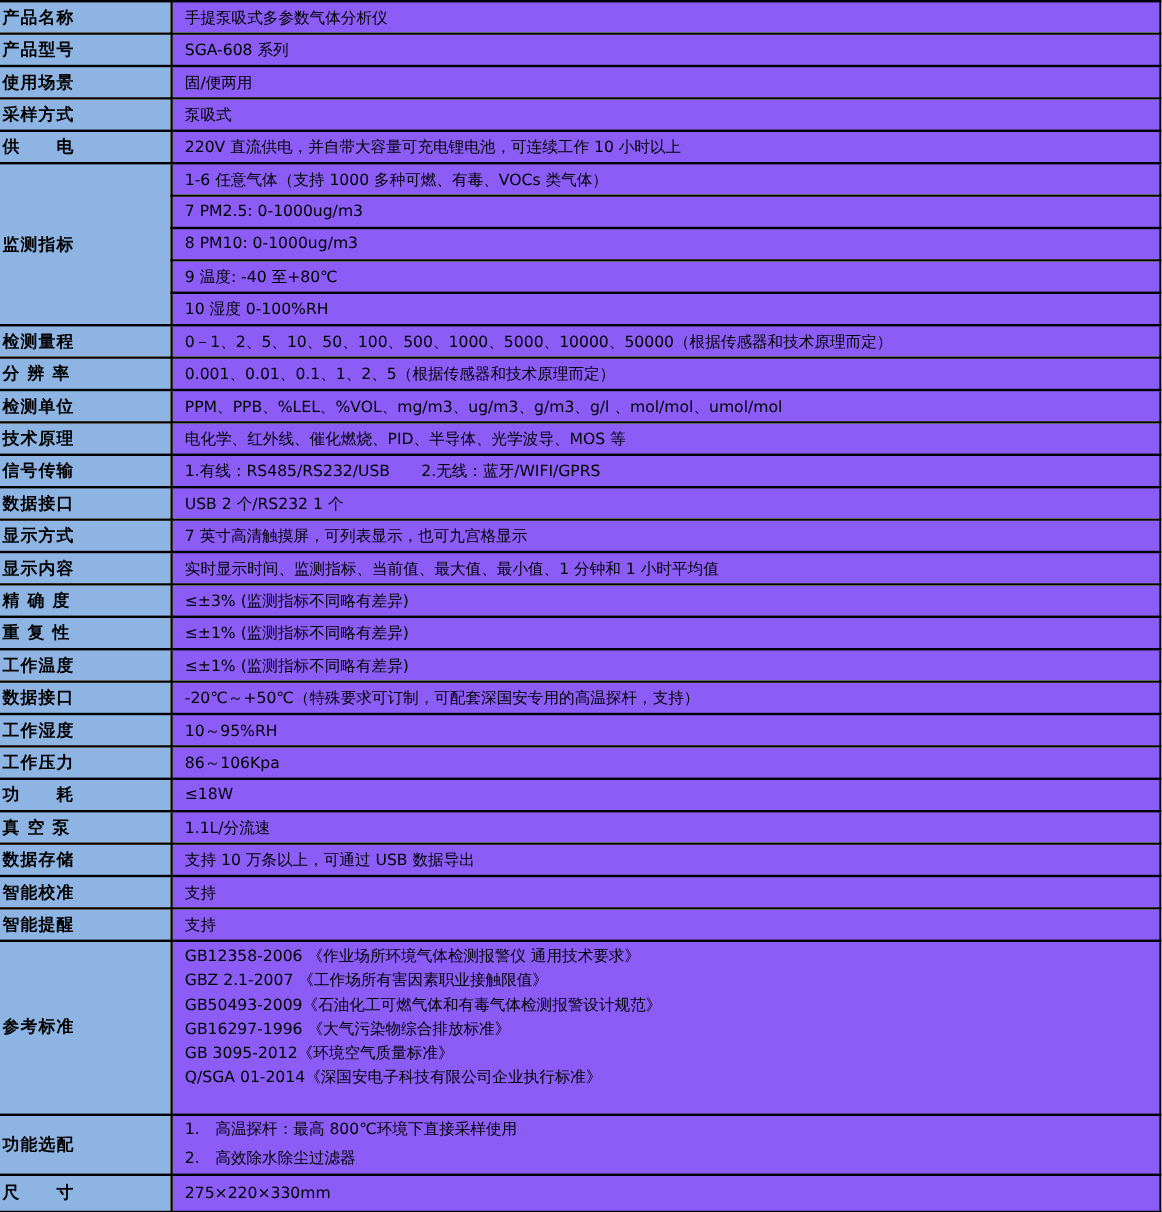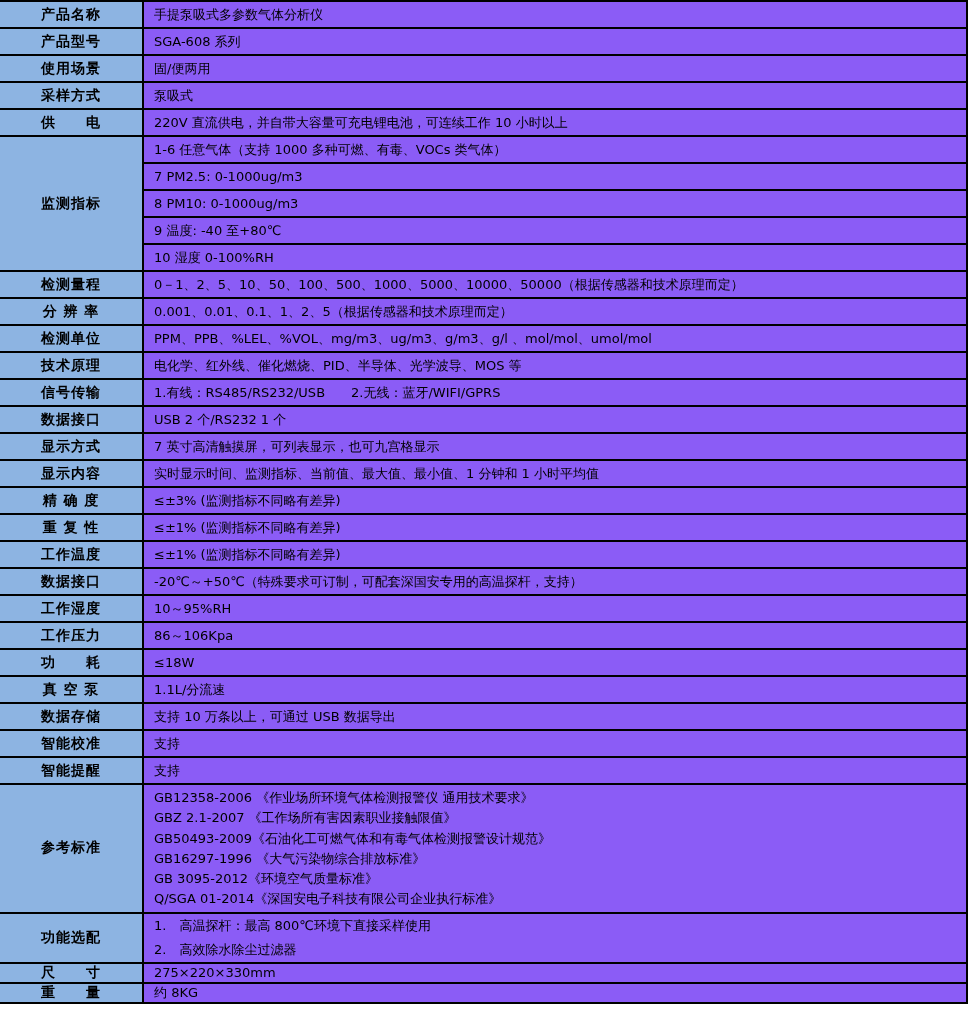--- a/index.html
+++ b/index.html
@@ -10,36 +10,35 @@
     table-layout:fixed;
     font-family:"DejaVu Sans", sans-serif;
     color:#000;
   }
   table.spec td { border:2px solid #000000; overflow:hidden; vertical-align:middle; }
   td.label {
     width:138px;
     background:#8db4e2;
     font-weight:bold;
     font-size:14px;
-    text-align:center;
     letter-spacing:1px;
     padding:0 2px;
   }
   td.label.no-left { border-left:none; }
   td.value {
     background:#8b5cf6;
     font-size:13px;
     padding:0 8px 0 10px;
     white-space:nowrap;
   }
   tr.h27 { height:27px; }
-  tr.h25 { height:20px; }
+  tr.h25 { height:31px; }
   tr.href { height:125px; }
   tr.hopt { height:50px;margin-top:20px; }
-  td.value.multi { padding-top:3px; padding-bottom:2px; }
+  td.value.multi { padding-top:3px; padding-bottom:18px; }
   td.value.multi .ln { line-height:20.3px; white-space:nowrap; }
   td.value.opt .ln { line-height:24px; white-space:nowrap; }
 </style>
 </head>
 <body>
 
 <div class="page">
   <table class="spec">
     <tbody>
       <tr class="h27">

